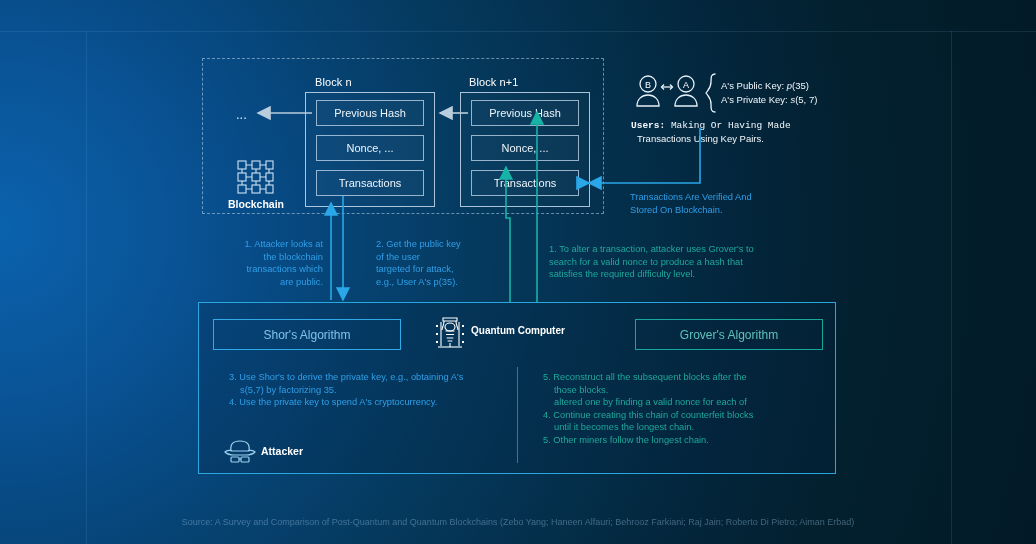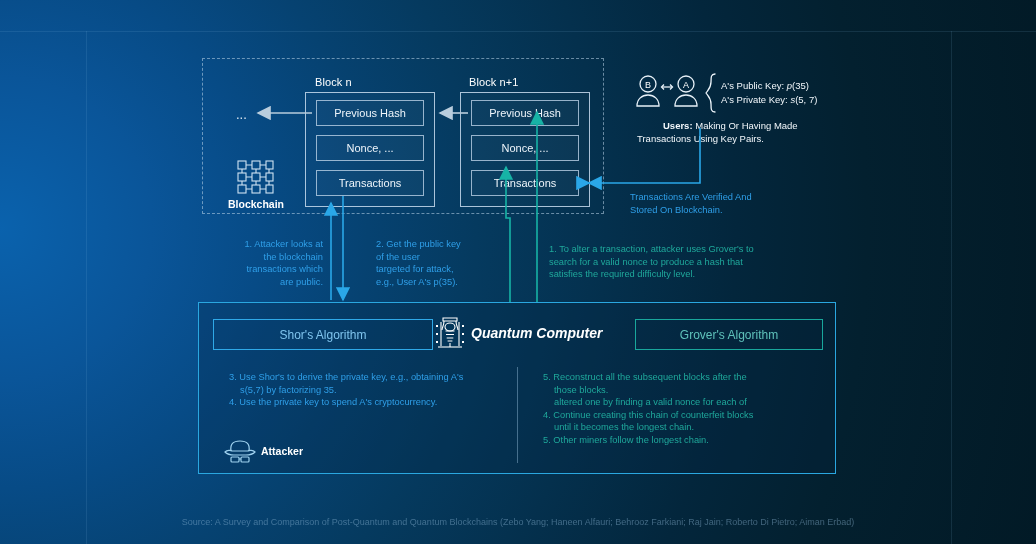--- a/index.html
+++ b/index.html
@@ -55,23 +55,23 @@
 
   
   .qpanel {
     position:absolute; left:198px; top:302px; width:638px; height:172px;
     border:1.2px solid #2aa7e0; background:rgba(5,35,62,0.25);
   }
   .algo-box {
     position:absolute; height:31px; display:flex; align-items:center; justify-content:center;
     font-size:12px;
   }
-  .algo-shor { left:14px; top:16px; width:220px; border:1.4px solid #2fa9e8; color:#7fc4ee; }
+  .algo-shor { left:14px; top:16px; width:188px; border:1.4px solid #2fa9e8; color:#7fc4ee; }
   .algo-grover { left:436px; top:16px; width:188px; border:1.4px solid #19a79c; color:#5fc2bb; }
-  .qc-label { position:absolute; left:272px; top:22px; color:#ffffff; font-size:14px; font-weight:bold; white-space:nowrap;font-style:italic; }
+  .qc-label { position:absolute; left:272px; top:22px; color:#ffffff; font-size:10px; font-weight:bold; white-space:nowrap; }
   .qc-icon { position:absolute; left:236px; top:13px; }
   .divider { position:absolute; left:318px; top:64px; width:1px; height:96px; background:rgba(150,190,220,0.45); }
   .qlist { position:absolute; font-size:9.3px; line-height:12.6px; }
   .qlist.left { left:30px; top:68px; width:290px; color:#2f9fe8; }
   .qlist.right { left:344px; top:68px; width:280px; color:#1fa89b; }
   .qlist .ind { padding-left:11px; display:block; }
   .attacker-icon { position:absolute; left:24px; top:136px; }
   .attacker-label { position:absolute; left:62px; top:142px; color:#ffffff; font-size:10.5px; font-weight:bold;text-align:right; }
 
   .source {
@@ -146,21 +146,21 @@
     </svg>
   </div>
 
   <div class="keys" style="left:721px; top:79px;">
     <span>A's Public Key: </span><i>p</i><span>(35)</span>
   </div>
   <div class="keys" style="left:721px; top:93px;">
     <span>A's Private Key: </span><i>s</i><span>(5, 7)</span>
   </div>
 
-  <div class="users-desc" style="left:663px; top:119px;">
+  <div class="users-desc" style="left:631px; top:119px;font-family:Liberation Mono, monospace;">
     <b>Users:</b><span> Making Or Having Made</span>
   </div>
   <div class="users-desc" style="left:637px; top:132px;">Transactions Using Key Pairs.</div>
 
   <div class="note-cyan" style="left:630px; top:191px; white-space:pre;">Transactions Are Verified And
 Stored On Blockchain.</div>
 
   <div class="note-blue right-al" style="left:218px; top:238px; width:105px; white-space:pre-line;">1. Attacker looks at
 the blockchain
 transactions which

